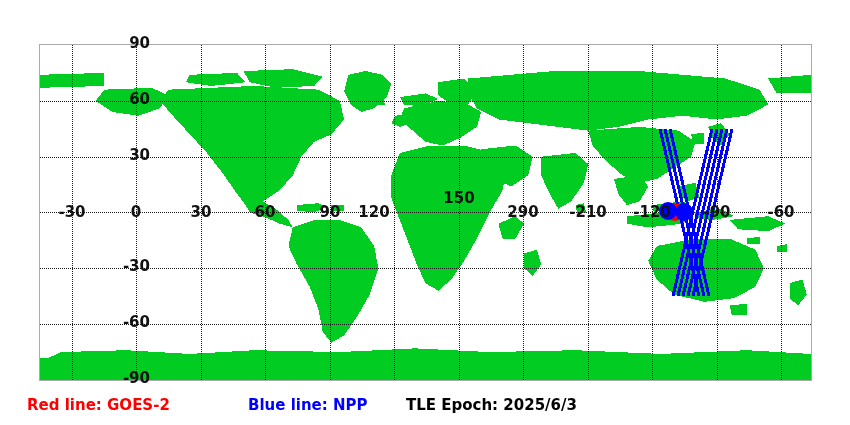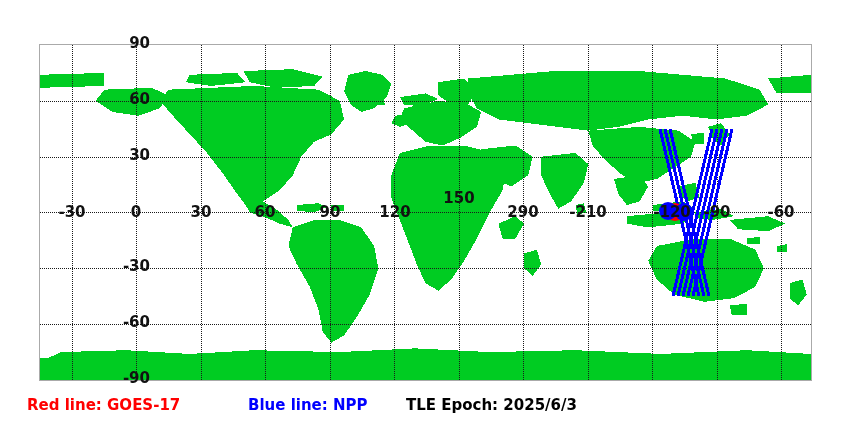--- a/index.html
+++ b/index.html
@@ -159,41 +159,41 @@
 
       <circle cx="628" cy="166" r="9" fill="#0000ff"></circle>
       <circle cx="644" cy="167" r="9" fill="#0000ff"></circle>
     </svg>
 
     <span class="lon-lab" style="left:32px;top:167px">-30</span>
     <span class="lon-lab" style="left:96px;top:167px">0</span>
     <span class="lon-lab" style="left:161px;top:167px">30</span>
     <span class="lon-lab" style="left:225px;top:167px">60</span>
     <span class="lon-lab" style="left:290px;top:167px">90</span>
-    <span class="lon-lab" style="left:355px;top:167px">120</span>
+    <span class="lon-lab" style="left:334px;top:167px">120</span>
     <span class="lon-lab" style="left:419px;top:153px">150</span>
     <span class="lon-lab" style="left:483px;top:167px">290</span>
     <span class="lon-lab" style="left:548px;top:167px">-210</span>
-    <span class="lon-lab" style="left:632px;top:167px">-120</span>
+    <span class="lon-lab" style="left:612px;top:167px">-120</span>
     <span class="lon-lab" style="left:677px;top:167px">-90</span>
     <span class="lon-lab" style="left:741px;top:167px">-60</span>
 
     <span class="lat-lab" style="left:110px;top:-2px">90</span>
     <span class="lat-lab" style="left:110px;top:54px">60</span>
     <span class="lat-lab" style="left:110px;top:110px">30</span>
     <span class="lat-lab" style="left:110px;top:221px">-30</span>
     <span class="lat-lab" style="left:110px;top:277px">-60</span>
     <span class="lat-lab" style="left:110px;top:333px">-90</span>
 
   </div>
 
   <div id="legend">
     <div class="leg" id="leg-red">
       <span>Red line:</span>
-      <span class="val">GOES-17</span>
+      <span class="val">GOES-2</span>
     </div>
     <div class="leg" id="leg-blue">
       <span>Blue line:</span>
       <span class="val">NPP</span>
     </div>
     <div class="leg" id="leg-epoch">
       <span>TLE Epoch:</span>
       <span class="val">2025/6/3</span>
     </div>
   </div>

